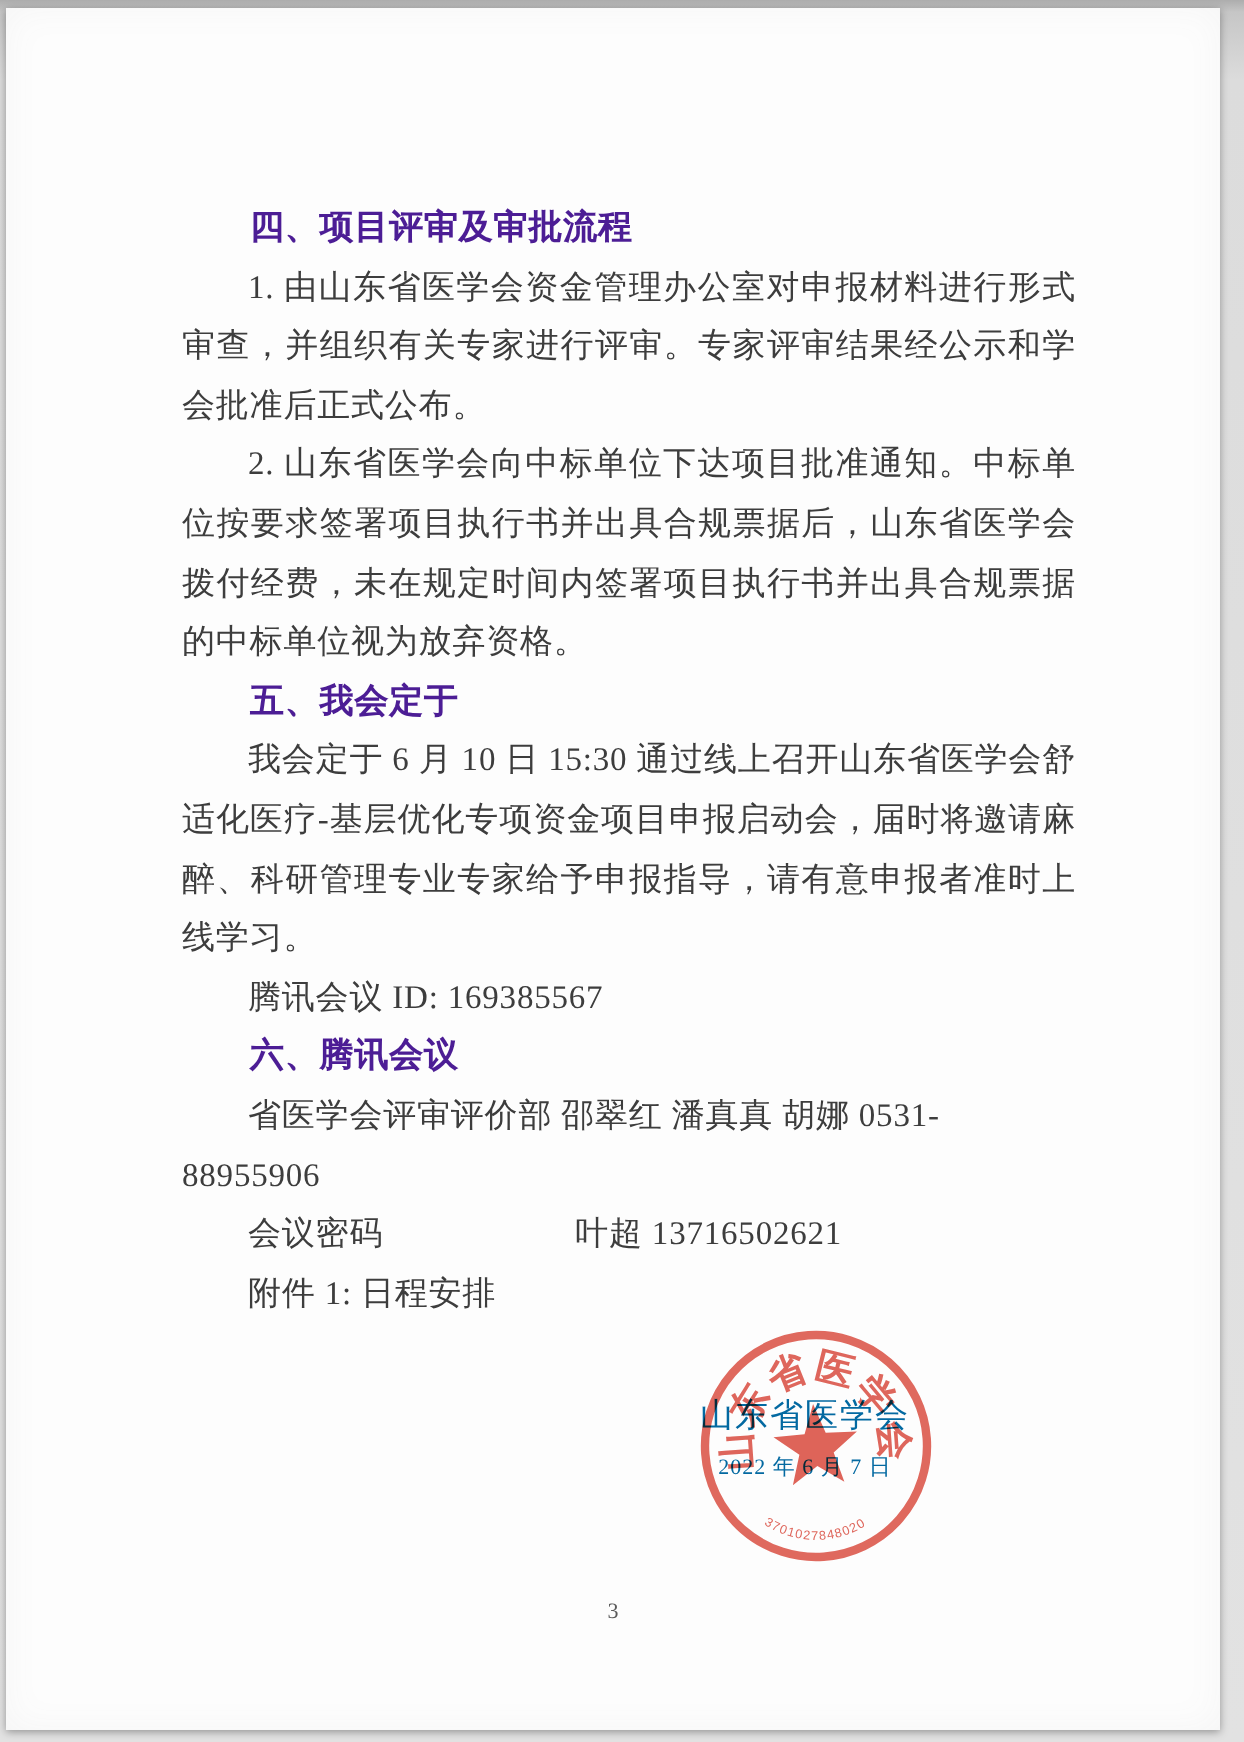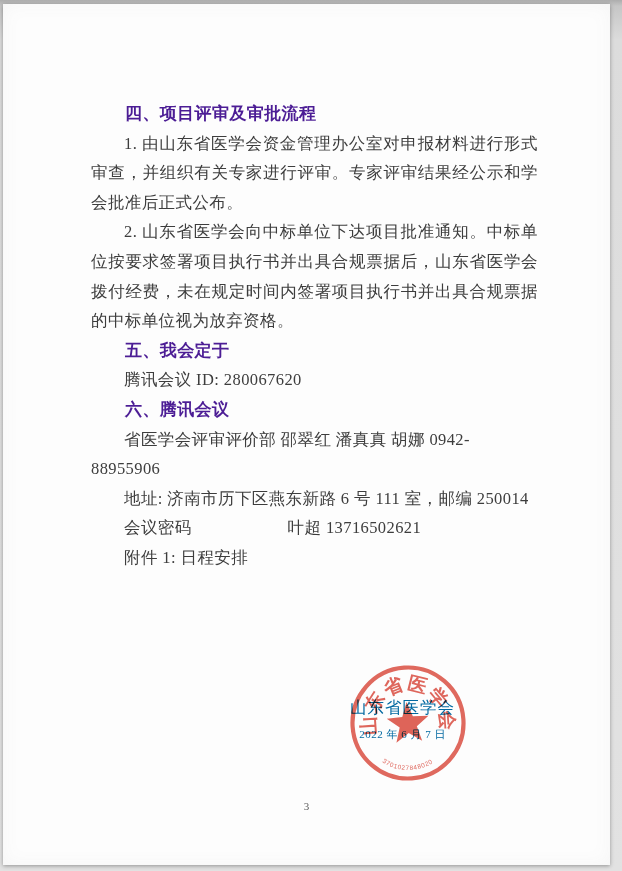--- a/index.html
+++ b/index.html
@@ -64,24 +64,24 @@
 </head>
 <body>
 
 <div class="page">
 
   <div class="content" id="doc-content">
       <div class="sec heading">四、项目评审及审批流程</div>
       <div class="sec para">1. 由山东省医学会资金管理办公室对申报材料进行形式审查，并组织有关专家进行评审。专家评审结果经公示和学会批准后正式公布。</div>
       <div class="sec para">2. 山东省医学会向中标单位下达项目批准通知。中标单位按要求签署项目执行书并出具合规票据后，山东省医学会拨付经费，未在规定时间内签署项目执行书并出具合规票据的中标单位视为放弃资格。</div>
       <div class="sec heading">五、我会定于</div>
-      <div class="sec line">腾讯会议 ID: 280067620</div>
+      <div class="sec para">我会定于 6 月 10 日 15:30 通过线上召开山东省医学会舒适化医疗-基层优化专项资金项目申报启动会，届时将邀请麻醉、科研管理专业专家给予申报指导，请有意申报者准时上线学习。</div>
+      <div class="sec line">腾讯会议 ID: 169385567</div>
       <div class="sec heading">六、腾讯会议</div>
-      <div class="sec line">省医学会评审评价部 邵翠红 潘真真 胡娜 0942-88955906</div>
-      <div class="sec line">地址: 济南市历下区燕东新路 6 号 111 室，邮编 250014</div>
+      <div class="sec line">省医学会评审评价部 邵翠红 潘真真 胡娜 0531-88955906</div>
       <div class="sec line2"><span class="l2label">会议密码</span><span class="l2value">叶超 13716502621</span></div>
       <div class="sec line">附件 1: 日程安排</div>
     </div>
 
   <div class="signature">
     <div class="sig-org">山东省医学会</div>
     <div class="sig-date">2022 年 6 月 7 日</div>
   </div>
 
   <svg class="seal" viewBox="0 0 120 120">

